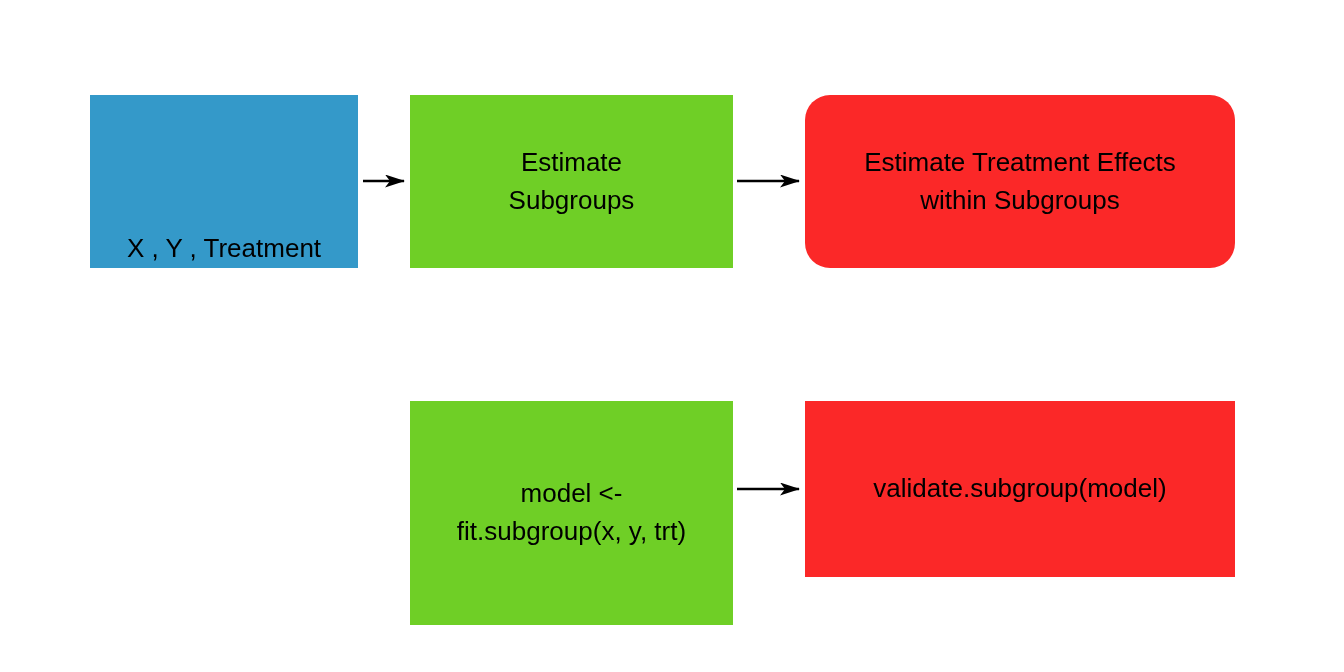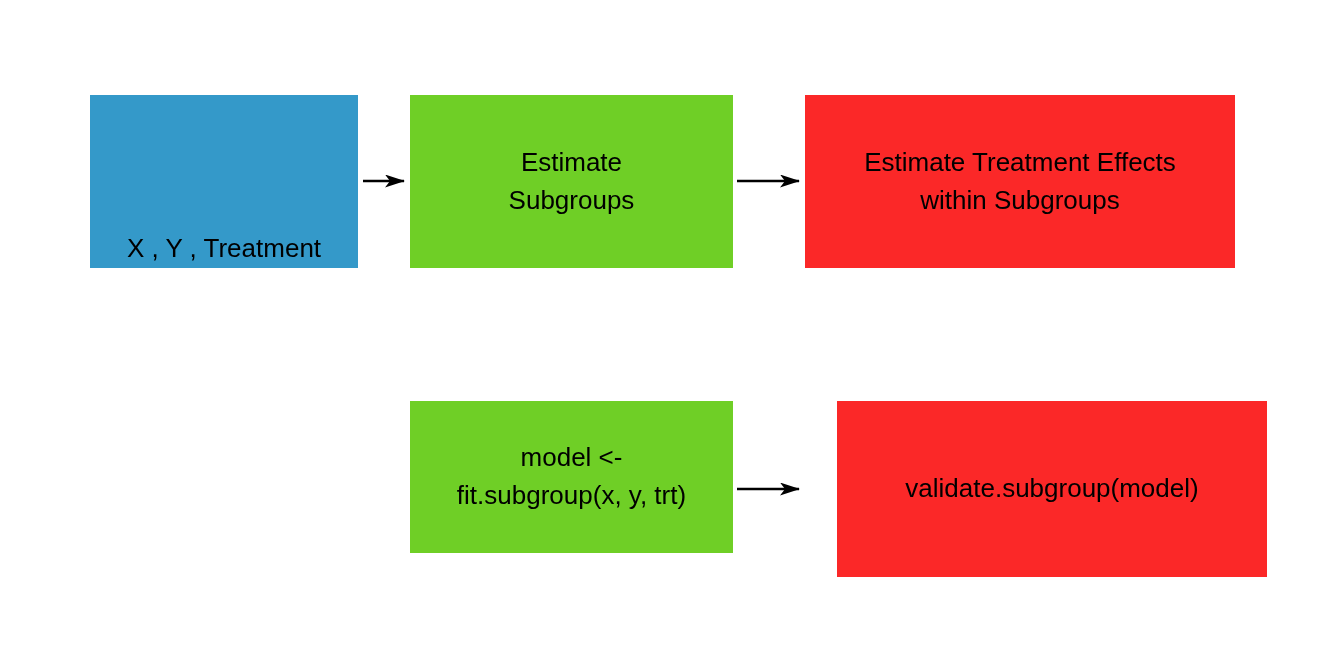--- a/index.html
+++ b/index.html
@@ -33,22 +33,22 @@
     font-size: 26px;
     line-height: 1.45;
   }
   .node .label {
     white-space: pre-line;
   }
   
   .node-input        { left: 90px;  top: 95px;  width: 268px; height: 173px; align-items: flex-end; }
   .node-est-sub      { left: 410px; top: 95px;  width: 323px; height: 173px; }
   .node-trt-effects  { left: 805px; top: 95px;  width: 430px; height: 173px; }
-  .node-fit          { left: 410px; top: 401px; width: 323px; height: 152px; }
-  .node-validate     { left: 805px; top: 401px; width: 430px; height: 176px; margin-left: 32px; }
+  .node-fit          { left: 410px; top: 401px; width: 323px; height: 224px; }
+  .node-validate     { left: 805px; top: 401px; width: 430px; height: 176px; }
 </style>
 </head>
 <body>
 
 <div class="canvas">
 
   <svg class="edges" viewBox="0 0 1344 672" xmlns="http://www.w3.org/2000/svg">
     <defs>
       <marker id="stealth" viewBox="0 0 20 13" refX="19" refY="6.5" markerWidth="20" markerHeight="13" markerUnits="userSpaceOnUse" orient="auto">
         <path d="M0,0 L20,6.5 L0,13 L5,6.5 Z" fill="#000000"></path>
@@ -61,21 +61,21 @@
 
   <div class="node node-input" style="background-color: rgb(52, 153, 201);">
     <span class="label">X , Y , Treatment</span>
   </div>
 
   <div class="node node-est-sub" style="background-color: rgb(111, 207, 38);">
     <span class="label">Estimate
 Subgroups</span>
   </div>
 
-  <div class="node node-trt-effects" style="background-color: rgb(251, 40, 40);">
+  <div class="node node-trt-effects" style="background-color: rgb(251, 40, 40); border-radius: 25px;">
     <span class="label">Estimate Treatment Effects
 within Subgroups</span>
   </div>
 
   <div class="node node-fit" style="background-color: rgb(111, 207, 38);">
     <span class="label">model &lt;-
 fit.subgroup(x, y, trt)</span>
   </div>
 
   <div class="node node-validate" style="background-color: rgb(251, 40, 40);">

